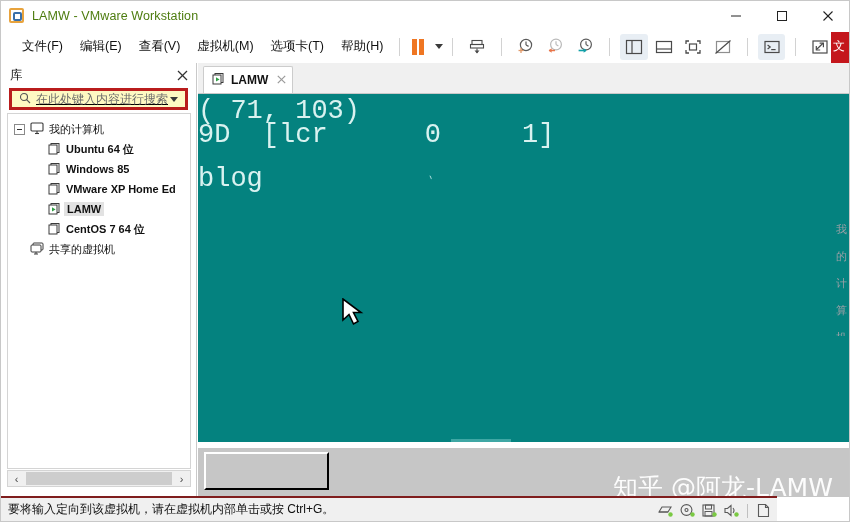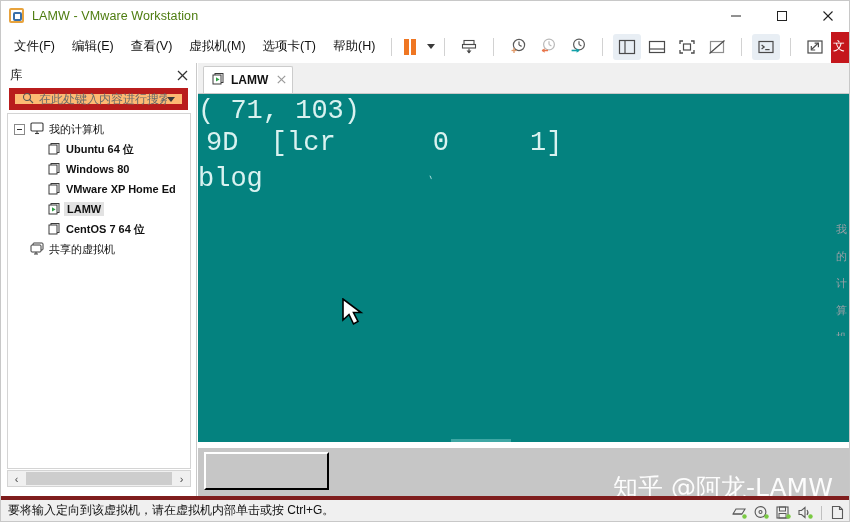--- a/index.html
+++ b/index.html
@@ -61,21 +61,21 @@
     position: absolute; left: 0; top: 29px;
     width: 850px; height: 33px;
     background: #ffffff;
     display: flex; align-items: center;
   }
   .menu-item {
     font-size: 12.5px; color: #111;
     padding: 3px 7px; margin-left: 3px;
     white-space: nowrap;
   }
-  .menu-item:first-child { margin-left: 6px; }
+  .menu-item:first-child { margin-left: 14px; }
   .mnsep {
     width: 1px; height: 18px;
     background: #d2d2d2; margin: 0 9px;
   }
   .pause-btn {
     display: flex; align-items: center; gap: 2px;
     padding: 2px 3px;
   }
   .pause-bar {
     width: 5px; height: 16px; background: #ef7622;
@@ -121,22 +121,22 @@
     height: 24px; display: flex; align-items: center;
     padding: 0 6px 0 9px;
   }
   .lib-title { font-size: 12.5px; color: #111; flex: 1; }
   .lib-close {
     width: 16px; height: 16px;
     display: flex; align-items: center; justify-content: center;
   }
   .search-wrap {
     margin: 1px 8px 0 8px; height: 22px;
-    border: 6px solid #b91c1c; background: #fdba74;
-    display: flex; align-items: center;
+    border: 3px solid #b91c1c; background: #fef9c3;
+    display: flex; align-items: center; text-decoration: underline;
   }
   .search-icon { margin: 0 5px 0 7px; flex: none; }
   .search-ph {
     flex: 1; font-size: 12px; color: #6a6a6a;
     white-space: nowrap; overflow: hidden;
   }
   .search-caret {
     width: 0; height: 0;
     border-left: 4px solid transparent;
     border-right: 4px solid transparent;
@@ -211,21 +211,21 @@
   }
   .ctext {
     position: absolute; left: 0px;
     color: #d9f2f0;
     font-family: Liberation Mono, monospace;
     font-size: 27px; line-height: 1;
     white-space: pre;
     letter-spacing: 0px;
   }
   .crow0 { top: 4px; }
-  .crow1 { top: 36px; padding-left: 8px; }
+  .crow1 { top: 28px; }
   .crow2 { top: 72px; }
   .ctick {
     position: absolute; left: 227px; top: 80px;
     color: #9fd8d6; font-size: 15px;
     font-family: "DejaVu Sans Mono", monospace;
     transform: rotate(18deg);
   }
   .vmcursor {
     position: absolute; left: 142px; top: 204px;
     width: 26px; height: 32px;
@@ -264,23 +264,23 @@
     position: absolute; left: 585px; top: 495px;
     font-size: 13px; color: #d6d6d6;
     opacity: .55; white-space: nowrap;
     letter-spacing: .4px;
     pointer-events: none;
   }
 
   
   .statusbar {
     position: absolute; left: 0; bottom: 0;
-    width: 850px; height: 25px;
+    width: 776px; height: 25px;
     background: #f0f0f0;
-    border-top: 4px solid #7f1d1d;
+    border-top: 2px solid #7f1d1d;
     display: flex; align-items: center;
   }
   .status-text {
     font-size: 12px; color: #111; margin-left: 7px;
     white-space: nowrap;
   }
   .status-icons {
     position: absolute; right: 4px; top: 0;
     height: 25px; display: flex; align-items: center; gap: 3px;
   }
@@ -487,21 +487,21 @@
         <span class="lbl">Ubuntu 64 位</span>
       </div>
 
       <div class="tnode lvl1">
         <span>
           <svg width="13" height="13" viewBox="0 0 13 13">
             <rect x="3" y="1.5" width="8" height="9" fill="none" stroke="#3a3a3a" stroke-width="1"></rect>
             <rect x="1" y="3" width="8" height="9" fill="#fff" stroke="#3a3a3a" stroke-width="1"></rect>
           </svg>
         </span>
-        <span class="lbl">Windows 80</span>
+        <span class="lbl">Windows 85</span>
       </div>
 
       <div class="tnode lvl1">
         <span>
           <svg width="13" height="13" viewBox="0 0 13 13">
             <rect x="3" y="1.5" width="8" height="9" fill="none" stroke="#3a3a3a" stroke-width="1"></rect>
             <rect x="1" y="3" width="8" height="9" fill="#fff" stroke="#3a3a3a" stroke-width="1"></rect>
           </svg>
         </span>
         <span class="lbl">VMware XP Home Ed</span>

